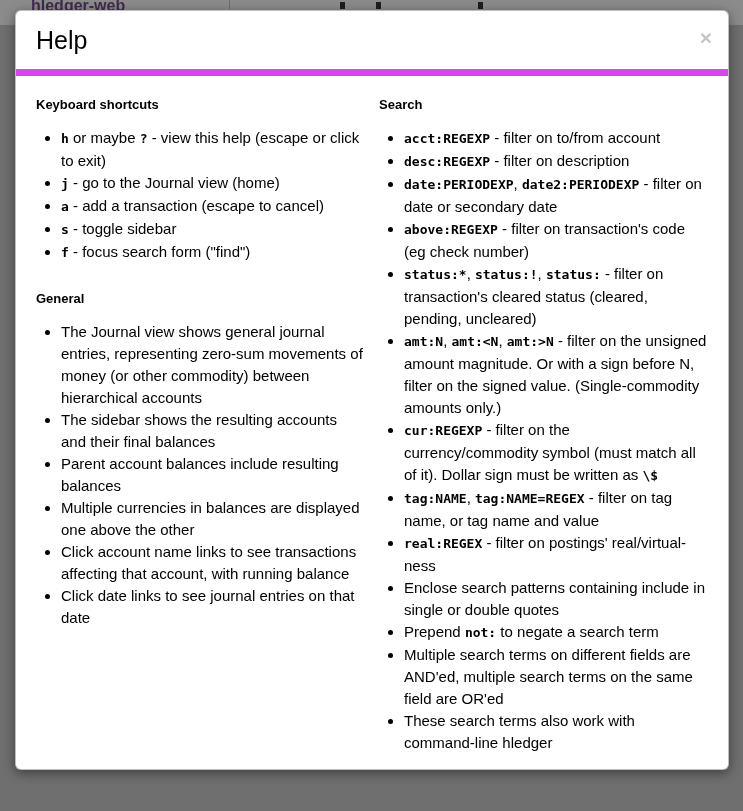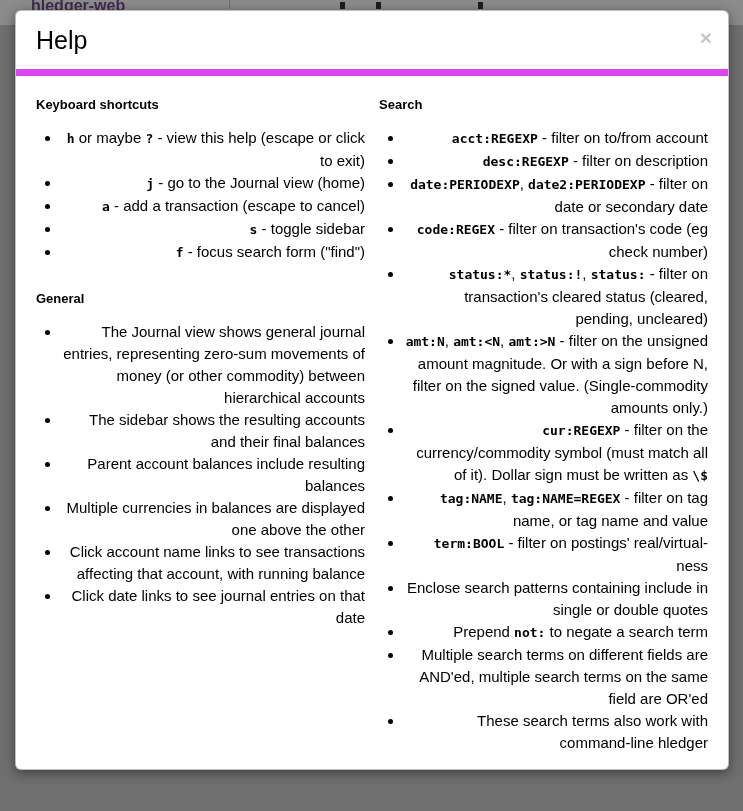--- a/index.html
+++ b/index.html
@@ -92,21 +92,20 @@
     margin: 26px 0 0;
     font-size: 13px;
     font-weight: bold;
     line-height: 18px;
     color: #000000;
   }
   .col > .sec-heading:first-child { margin-top: 0; }
   .col ul {
     margin: 13px 0 0;
     padding-left: 25px;
-    text-align: right;
   }
   .col li {
     font-size: 15px;
     line-height: 22px;
     color: #000000;
   }
   code {
     font-family: "DejaVu Sans Mono", monospace;
     font-weight: bold;
     font-size: 13px;
@@ -152,26 +151,26 @@
             <li>Click account name links to see transactions affecting that account, with running balance</li>
             <li>Click date links to see journal entries on that date</li>
           </ul>
         </div>
       <div class="col">
           <div class="sec-heading">Search</div>
           <ul>
             <li><code>acct:REGEXP</code> - filter on to/from account</li>
             <li><code>desc:REGEXP</code> - filter on description</li>
             <li><code>date:PERIODEXP</code>, <code>date2:PERIODEXP</code> - filter on date or secondary date</li>
-            <li><code>code:REGEX</code> - filter on transaction's code (eg check number)</li>
+            <li><code>above:REGEXP</code> - filter on transaction's code (eg check number)</li>
             <li><code>status:*</code>, <code>status:!</code>, <code>status:</code> - filter on transaction's cleared status (cleared, pending, uncleared)</li>
             <li><code>amt:N</code>, <code>amt:&lt;N</code>, <code>amt:&gt;N</code> - filter on the unsigned amount magnitude. Or with a sign before N, filter on the signed value. (Single-commodity amounts only.)</li>
             <li><code>cur:REGEXP</code> - filter on the currency/commodity symbol (must match all of it). Dollar sign must be written as <code>\$</code></li>
             <li><code>tag:NAME</code>, <code>tag:NAME=REGEX</code> - filter on tag name, or tag name and value</li>
-            <li><code>term:BOOL</code> - filter on postings' real/virtual-ness</li>
+            <li><code>real:REGEX</code> - filter on postings' real/virtual-ness</li>
             <li>Enclose search patterns containing include in single or double quotes</li>
             <li>Prepend <code>not:</code> to negate a search term</li>
             <li>Multiple search terms on different fields are AND'ed, multiple search terms on the same field are OR'ed</li>
             <li>These search terms also work with command-line hledger</li>
           </ul>
         </div>
     </div>
   </div>
 
 </div>

